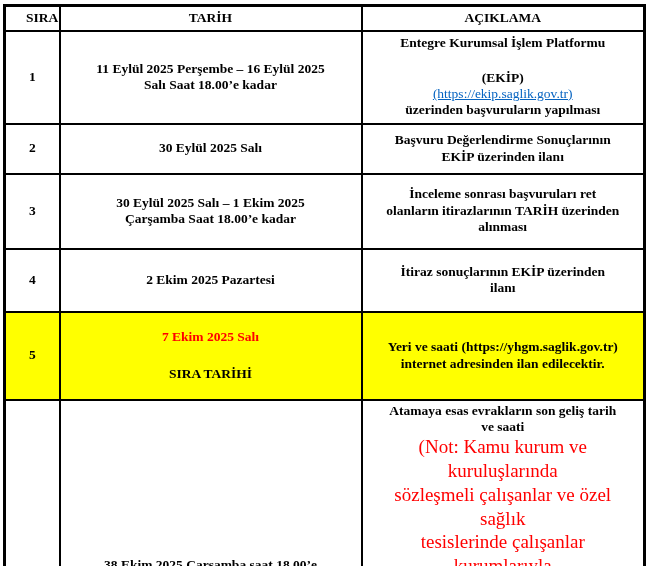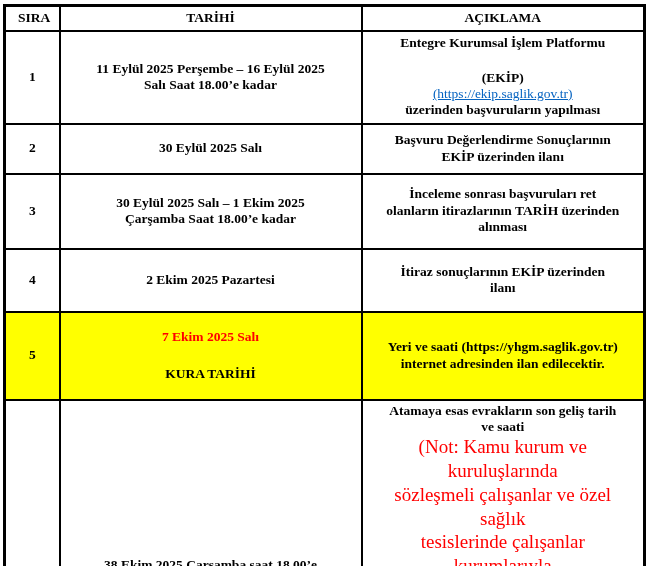--- a/index.html
+++ b/index.html
@@ -17,21 +17,21 @@
   table.schedule {
     border-collapse: collapse;
     width: 640px;
     table-layout: fixed;
     border: 3px solid var(--border, #000);
   }
   table.schedule td, table.schedule th {
     border: 2px solid var(--border, #000);
     text-align: center;
     vertical-align: middle;
-    padding: 2px 12px;
+    padding: 2px 20px;
     color: #000;
     font-weight: bold;
     font-size: 13.5px;
     line-height: 1.22;
     overflow: hidden;
   }
   th { font-size: 14px; }
   .ml { white-space: pre-line; }
   tr.h-header { height: 25px; }
   tr.row-1 { height: 93px; }
@@ -61,21 +61,21 @@
 <div class="page">
   <table class="schedule">
     <colgroup>
       <col style="width:55px">
       <col style="width:302px">
       <col style="width:283px">
     </colgroup>
     <tbody>
         <tr class="h-header">
       <th>SIRA</th>
-      <th>TARİHİ</th>
+      <th>TARİH</th>
       <th>AÇIKLAMA</th>
     </tr>
 
     <tr class="row-1">
       <td>1</td>
       <td class="ml">11 Eylül 2025 Perşembe – 16 Eylül 2025
 Salı Saat 18.00’e kadar</td>
       <td>
         <div class="acik-line1">Entegre Kurumsal İşlem Platformu</div>
         <div>(EKİP)</div>
@@ -104,21 +104,21 @@
       <td>4</td>
       <td>2 Ekim 2025 Pazartesi</td>
       <td class="ml">İtiraz sonuçlarının EKİP üzerinden
 ilanı</td>
     </tr>
 
     <tr class="row-5">
       <td>5</td>
       <td>
         <div class="date-red">7 Ekim 2025 Salı</div>
-        <div class="kura-label">KURA TARİHİ</div>
+        <div class="kura-label">SIRA TARİHİ</div>
       </td>
       <td class="ml">Yeri ve saati (https://yhgm.saglik.gov.tr)
 internet adresinden ilan edilecektir.</td>
     </tr>
 
     <tr class="row-6">
       <td>6</td>
       <td class="ml">38 Ekim 2025 Çarşamba saat 18.00’e
 kadar</td>
       <td>

